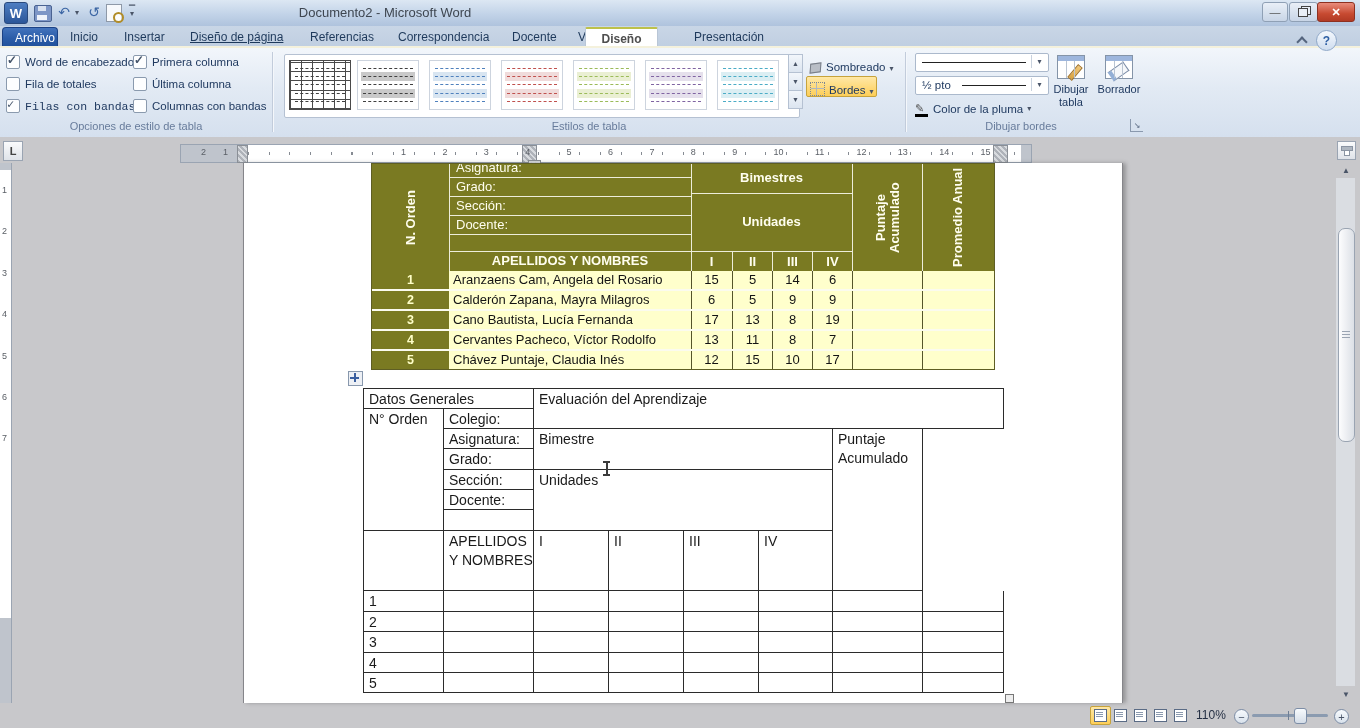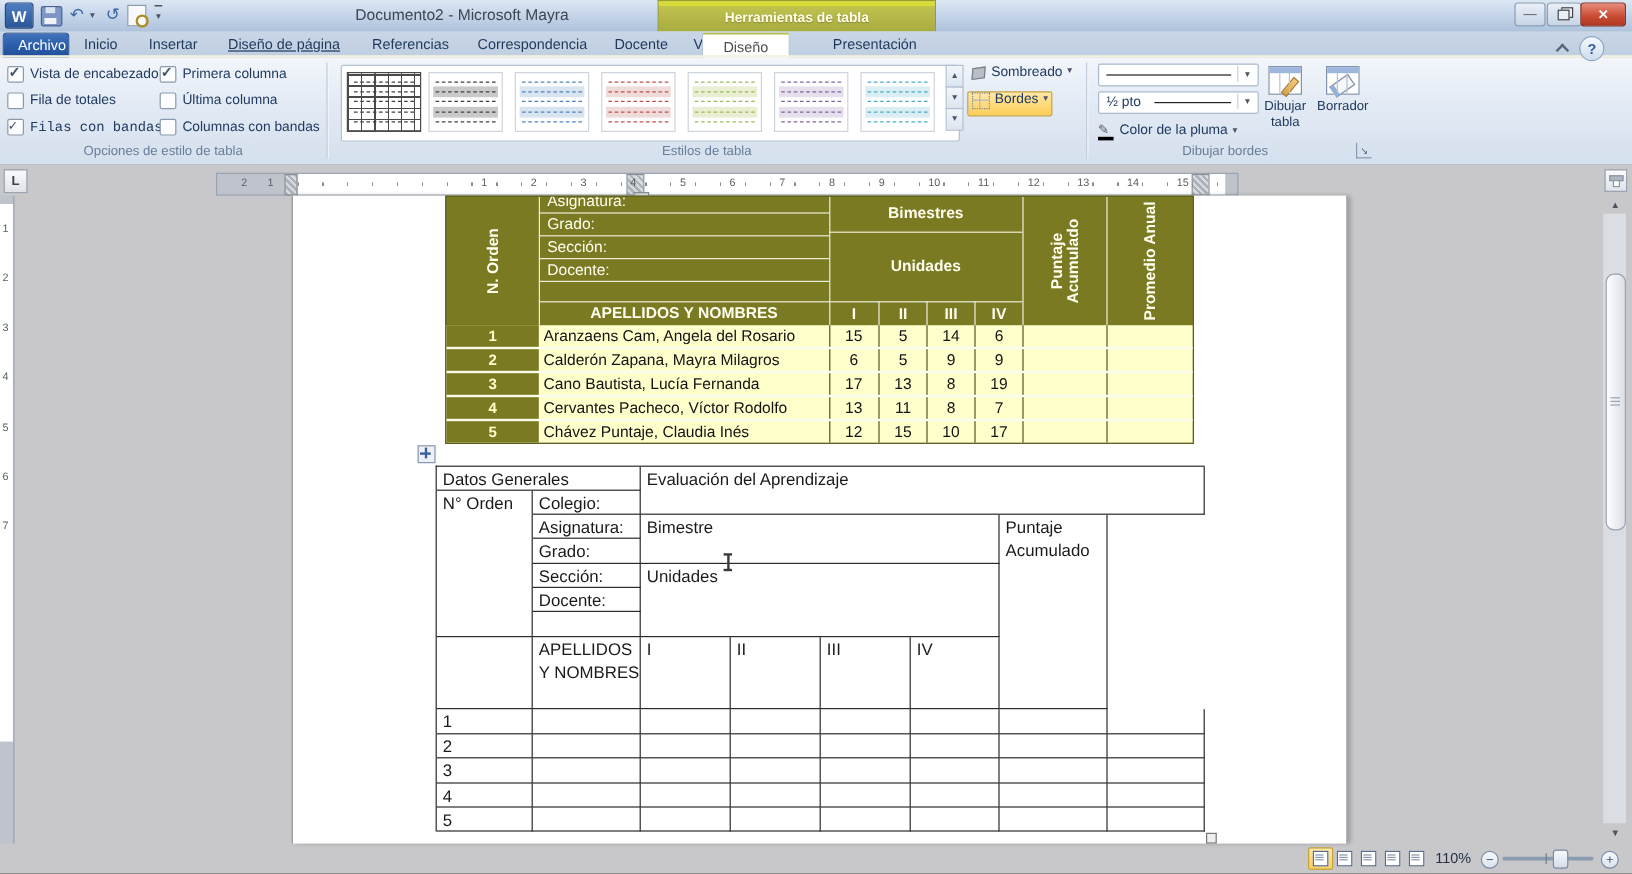--- a/index.html
+++ b/index.html
@@ -35,21 +35,21 @@
     border-color:#8E3020;color:#fff;font-weight:bold;}
   
   #ctx-chip{left:548px;top:0;width:230px;height:26px;background:linear-gradient(180deg,#C9CD43 0%,#BCBE4C 30%,#A8AC3F 100%);border:1px solid #999C35;border-bottom:none;}
   #ctx-chip .strip{position:absolute;left:0;top:0;width:100%;height:4px;background:#D7DB39;}
   #ctx-chip .lbl{position:absolute;left:0;top:8px;width:100%;text-align:center;font-size:11.5px;font-weight:bold;color:#FFFFEC;text-shadow:0 1px 1px rgba(90,90,20,.5);}
   
   #tabrow{left:0;top:26px;width:1360px;height:22px;background:linear-gradient(180deg,#C9D6E6,#BFCEE1);}
   .tab{position:absolute;top:1px;height:21px;line-height:21px;padding:0 12px;font-size:12px;color:#1E395B;text-align:center;}
   #tab-archivo{left:2px;width:30px;background:linear-gradient(180deg,#4273BC,#2A5CA8 50%,#1F4E98);
     color:#fff;border-radius:4px 4px 0 0;border:1px solid #1B4286;border-bottom:none;}
-  .tab.active{background:#FFFFFF;border:1px solid #B9C6D6;border-bottom:none;border-radius:2px 2px 0 0;color:#4E4E4E;border-top:2px solid #BDC14A;}
+  .tab.active{background:#FFFFFF;border:1px solid #B9C6D6;border-bottom:none;border-radius:2px 2px 0 0;color:#4E4E4E;border-top:2px solid #BDC14A;font-weight:bold;}
   #ribbon-topline{left:0;top:46px;width:1360px;height:2px;background:#F4F1DC;}
   
   #ribbon{left:0;top:48px;width:1360px;height:89px;
     background:linear-gradient(180deg,#F2F6FB 0%,#E2EAF4 45%,#D5E0EE 100%);
     border-bottom:1px solid #96A7BD;}
   .gsep{position:absolute;top:4px;width:1px;height:80px;background:#C2CCDB;box-shadow:1px 0 0 #F4F7FB;}
   .glabel{position:absolute;top:72px;height:14px;font-size:11px;color:#687C9B;text-align:center;}
   .cbrow{position:absolute;height:16px;display:flex;align-items:center;gap:5px;}
   .cb{width:12px;height:12px;background:#FDFEFF;border:1px solid #8A9AAE;border-radius:2px;position:relative;}
   .cb[data-checked="true"]::after{content:"✓";position:absolute;left:0px;top:-3px;font-size:12px;font-weight:bold;color:#44546A;}
@@ -60,21 +60,21 @@
   .tile .trow{position:relative;height:8.4px;}
   .tile .dash{position:absolute;left:2px;right:2px;top:3.5px;border-top:1px dashed #555;}
   .tile.sel{border:2px solid #C79A2C;background:#FBE9B7;}
   .tile.plain{background-image:
     repeating-linear-gradient(0deg,#4A4A4A 0 1px,transparent 1px 9.2px),
     repeating-linear-gradient(90deg,#4A4A4A 0 1px,transparent 1px 11px);
     background-color:#fff;border:1px solid #4A4A4A;}
   .gall-btn{position:absolute;left:788px;width:13px;height:17px;background:linear-gradient(180deg,#F2F6FB,#DCE5F0);
     border:1px solid #B5C1D2;display:flex;align-items:center;justify-content:center;font-size:7px;color:#4A5568;}
   
-  .small-btn{position:absolute;height:19px;display:flex;align-items:flex-start;gap:4px;font-size:11.5px;color:#203A60;padding:0 3px;}
+  .small-btn{position:absolute;height:19px;display:flex;align-items:flex-end;gap:4px;font-size:11.5px;color:#203A60;padding:0 3px;}
   #btn-bordes{background:linear-gradient(180deg,#FFE8A6,#FDCE58);border:1px solid #C7A33C;border-radius:2px;}
   .drop{font-size:8px;color:#4A5568;}
   .bucket{width:13px;height:12px;position:relative;}
   .bucket::before{content:"";position:absolute;left:1px;top:2px;width:9px;height:8px;background:#B9BEC6;border:1px solid #787E88;transform:skewX(-12deg) rotate(-8deg);}
   .borders-ico{width:13px;height:12px;border:1px dotted #7C8794;position:relative;}
   .borders-ico::before{content:"";position:absolute;left:5px;top:0;width:1px;height:100%;background:#AEB6C0;}
   .borders-ico::after{content:"";position:absolute;left:0;top:5px;width:100%;height:1px;background:#AEB6C0;}
   
   .combo{position:absolute;width:132px;height:17px;background:#fff;border:1px solid #ABB9CC;border-radius:2px;}
   .combo .line{position:absolute;left:6px;right:22px;top:8px;border-top:1px solid #222;}
@@ -186,25 +186,21 @@
     <div class="abs" id="w-logo">W</div>
     <div class="abs qat-ico" id="save-ico"></div>
     <div class="abs qat-ico" id="undo-ico">↶</div>
     <div class="abs qat-ico" id="undo-drop">▾</div>
     <div class="abs qat-ico" id="redo-ico">↺</div>
     <div class="abs qat-ico" id="preview-ico"></div>
     <div class="abs qat-ico" id="qat-more">
         <span>▔</span>
         <span>▾</span>
       </div>
-    <div class="abs" id="title-text">Documento2 - Microsoft Mayra</div>
-    <div class="abs" id="ctx-chip">
-      <div class="strip"></div>
-      <div class="lbl">Herramientas de tabla</div>
-    </div>
+    <div class="abs" id="title-text">Documento2 - Microsoft Word</div>
     <div class="abs winbtn" id="btn-min">—</div>
     <div class="abs winbtn" id="btn-restore">
         <span class="r2"></span>
         <span class="r1"></span>
       </div>
     <div class="abs winbtn" id="btn-close">✕</div>
   </div>
 
   <div class="abs" id="tabrow">
     <div class="tab" id="tab-archivo">Archivo</div>
@@ -217,21 +213,21 @@
     <div class="tab" style="left:566px;">Vista</div>
     <div class="tab active" style="left:585px;width:71px;padding:0;">Diseño</div>
     <div class="tab" style="left:682px;">Presentación</div>
   </div>
   <div class="abs" id="ribbon-topline"></div>
 
   <div class="abs" id="ribbon">
 
     <div class="cbrow" style="left:6px;top:6px;">
       <span class="cb" data-checked="true"></span>
-      <span class="cblabel">Vista de encabezado</span>
+      <span class="cblabel">Word de encabezado</span>
     </div>
     <div class="cbrow" style="left:133px;top:6px;">
       <span class="cb" data-checked="true"></span>
       <span class="cblabel">Primera columna</span>
     </div>
     <div class="cbrow" style="left:6px;top:28px;">
       <span class="cb" data-checked="false"></span>
       <span class="cblabel">Fila de totales</span>
     </div>
     <div class="cbrow" style="left:133px;top:28px;">

